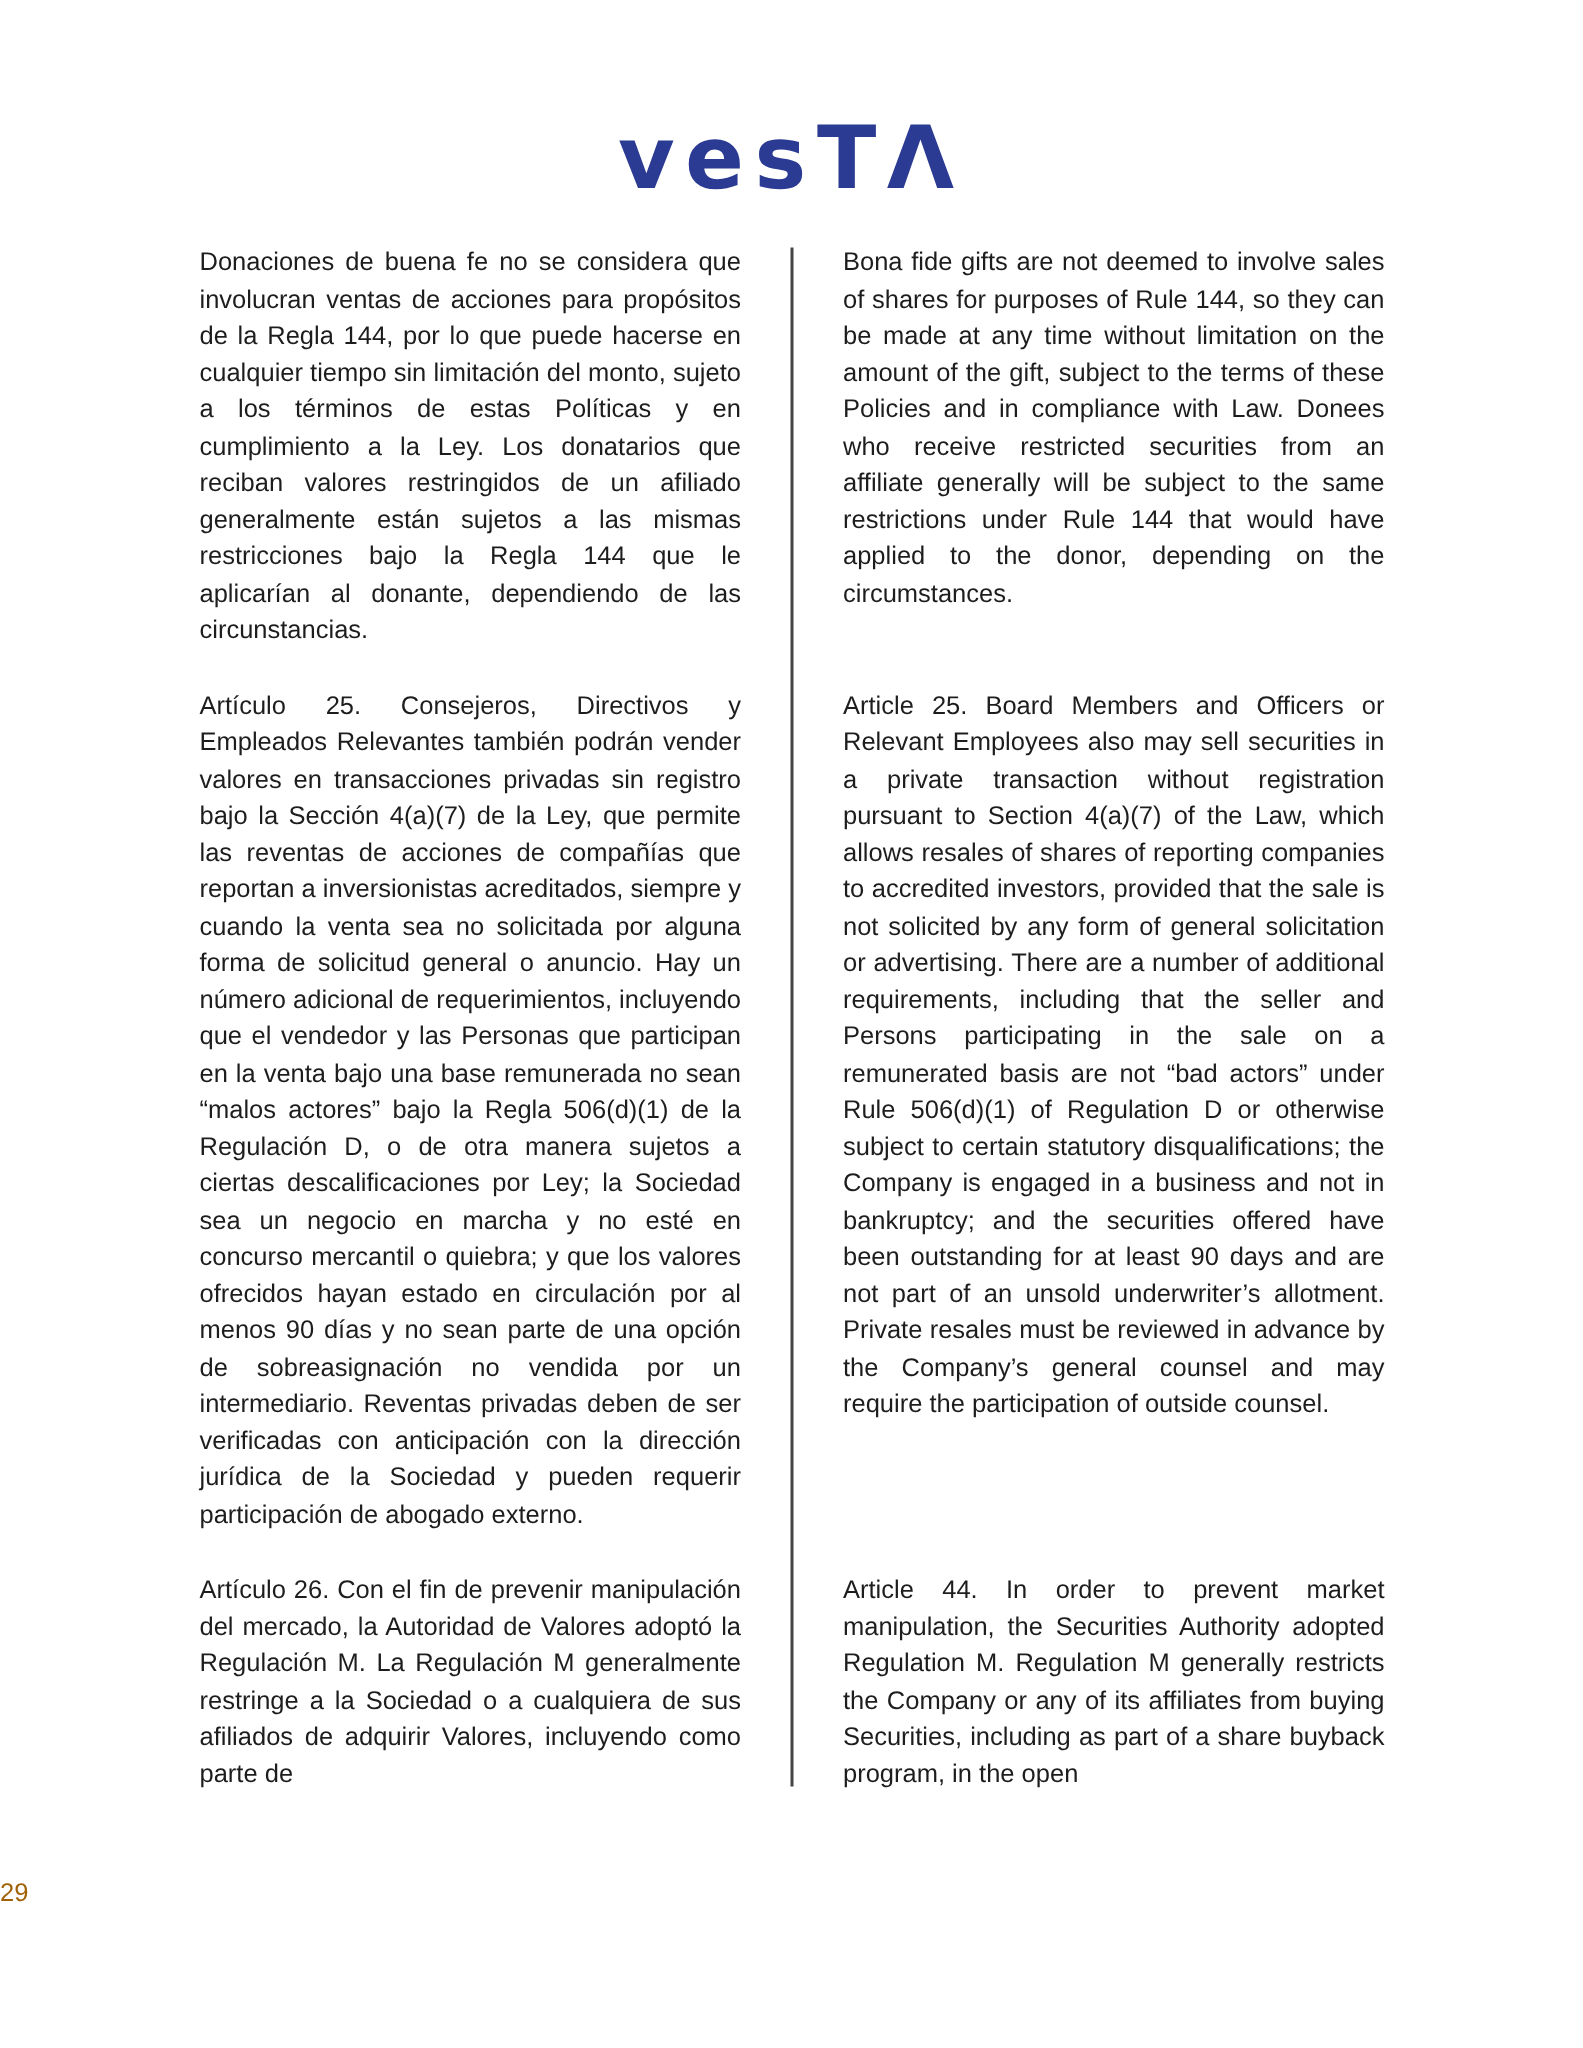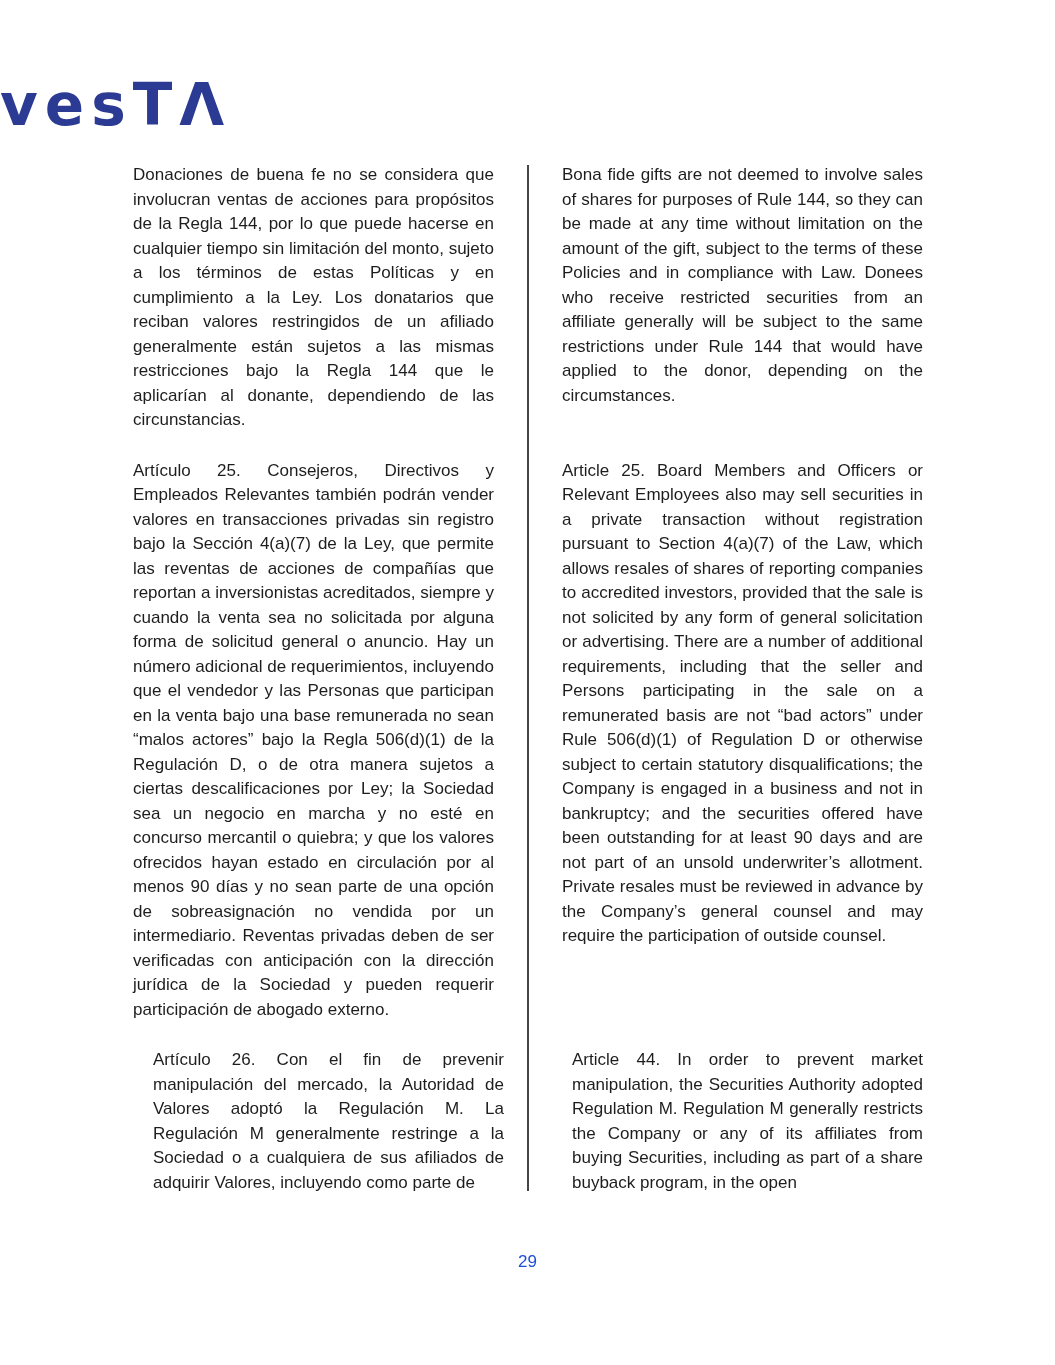--- a/index.html
+++ b/index.html
@@ -12,21 +12,21 @@
     background: #ffffff;
     font-family: "Liberation Sans", "DejaVu Sans", sans-serif;
     color: #1d1d1d;
     overflow: hidden;
   }
   .logo {
     position: absolute;
     top: 74px;
     left: 0;
     right: 0;
-    text-align: left;
+    text-align: center;
     font-family: "DejaVu Sans", sans-serif;
     font-weight: 700;
     font-size: 58px;
     line-height: 62px;
     letter-spacing: 7px;
     color: #2b3a92;
     user-select: none;
   }
   .content {
     position: absolute;
@@ -42,37 +42,37 @@
     bottom: 4px;
     width: 2px;
     background: #454545;
   }
   .row {
     display: grid;
     grid-template-columns: 1fr 1fr;
     column-gap: 68px;
     margin-bottom: 26px;
   }
-  .row:last-child { margin-bottom: 0; margin-left: 20px; }
+  .row:last-child { margin-bottom: 0; }
   .para {
     font-size: 17px;
     line-height: 24.5px;
     text-align: justify;
     color: #1d1d1d;
   }
   .lead { font-weight: 400; }
   .page-number {
     position: absolute;
     top: 1250px;
     left: 0;
     right: 0;
-    text-align: center;
+    text-align: left;
     font-size: 17px;
     line-height: 24px;
-    color: #1d4ed8;
+    color: #a16207;
   }
 </style>
 </head>
 <body>
 
 <div class="page">
 
   <div class="logo">vesTΛ</div>
 
   <main class="content">

